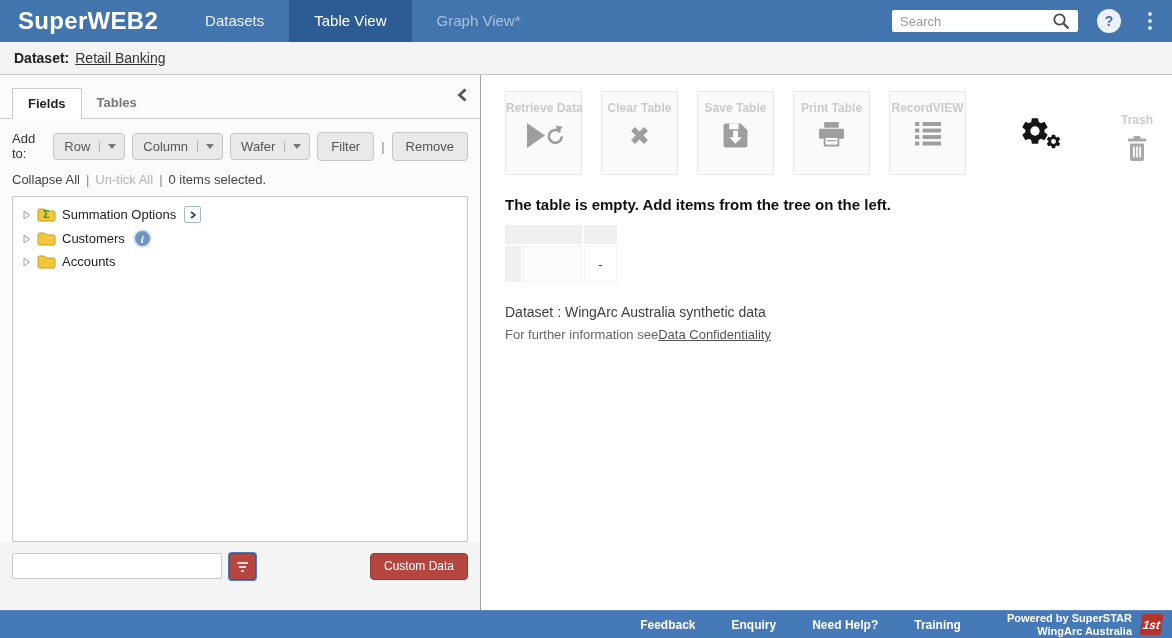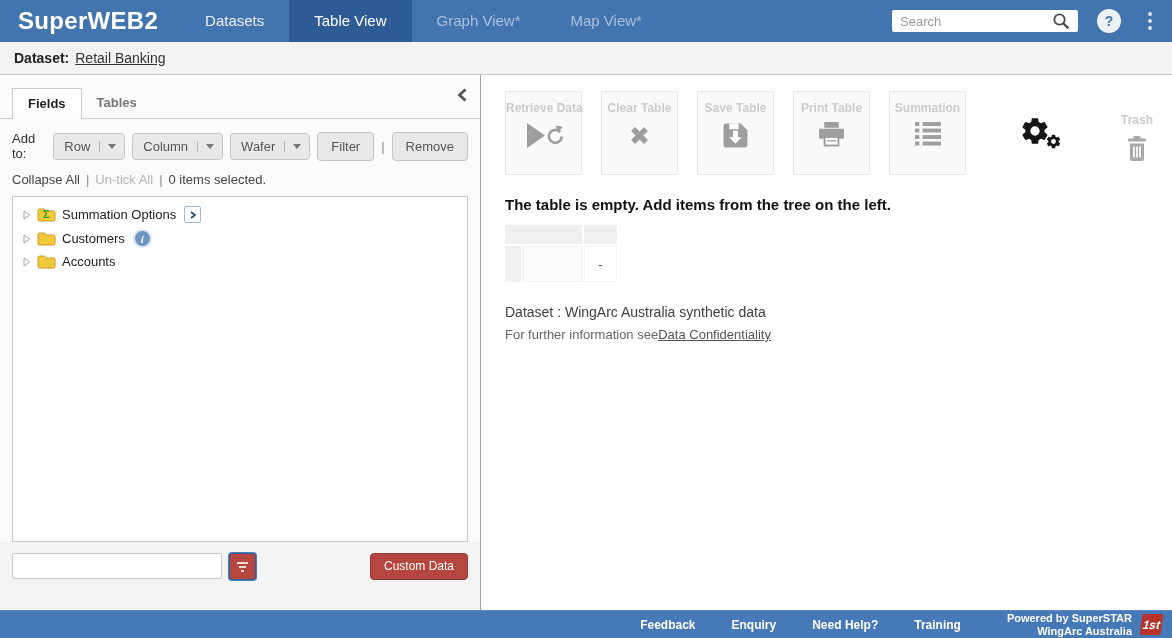--- a/index.html
+++ b/index.html
@@ -91,21 +91,20 @@
 </head>
 <body>
 
 <div class="app">
 
   <header class="navbar">
     <div class="brand">SuperWEB2</div>
     <div class="nav-item">Datasets</div>
     <div class="nav-item active">Table View</div>
     <div class="nav-item disabled">Graph View*</div>
-    <div class="nav-item disabled">Map View*</div>
     <div class="nav-right">
       <div class="searchbox">
         <input type="text" placeholder="Search" style="">
         <span style="line-height:0;">
           <svg width="18" height="18" viewBox="0 0 18 18">
               <circle cx="7.5" cy="7.5" r="5.2" fill="none" stroke="#4a4a4a" stroke-width="1.8"></circle>
               <line x1="11.6" y1="11.6" x2="16.4" y2="16.4" stroke="#4a4a4a" stroke-width="2.2"></line>
             </svg>
         </span>
       </div>
@@ -273,21 +272,21 @@
                 <rect x="6" y="0" width="14" height="5.5" fill="#9e9e9e"></rect>
                 <rect x="1" y="6.5" width="24" height="9.5" rx="1" fill="#9e9e9e"></rect>
                 <rect x="5.5" y="13.5" width="15" height="10" rx="1" fill="#9e9e9e"></rect>
                 <rect x="7.3" y="15.3" width="11.4" height="6.4" fill="#fff"></rect>
                 <line x1="8.5" y1="18" x2="17.5" y2="18" stroke="#9e9e9e" stroke-width="1.2"></line>
               </svg>
           </div>
         </div>
 
         <div class="tbtn">
-          <div class="tlabel">Summation</div>
+          <div class="tlabel">RecordVIEW</div>
           <div class="ticon">
             <svg width="26" height="24" viewBox="0 0 24 22">
                 <g fill="#9e9e9e">
                   <rect x="0" y="0" width="4" height="3.6"></rect>
                   <rect x="7" y="0" width="17" height="3.6"></rect>
                   <rect x="0" y="6" width="4" height="3.6"></rect>
                   <rect x="7" y="6" width="17" height="3.6"></rect>
                   <rect x="0" y="12" width="4" height="3.6"></rect>
                   <rect x="7" y="12" width="17" height="3.6"></rect>
                   <rect x="0" y="18" width="4" height="3.6"></rect>

